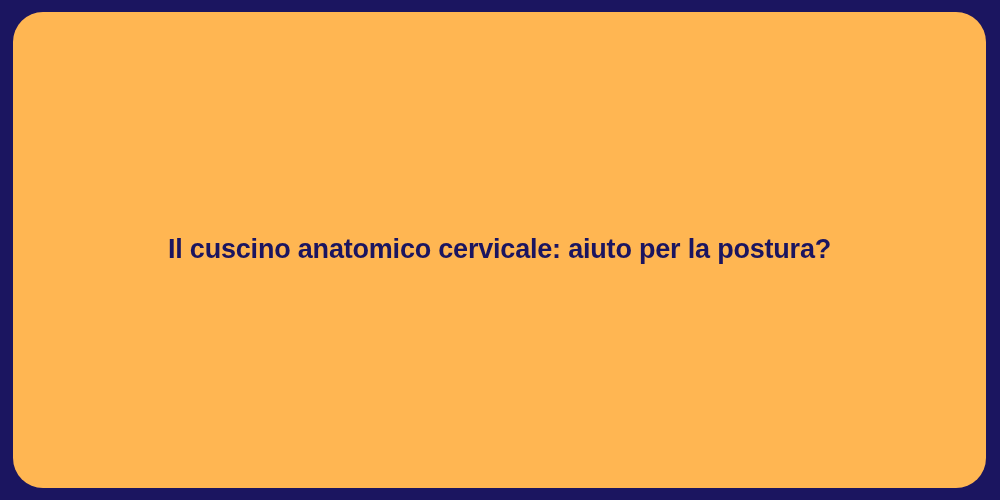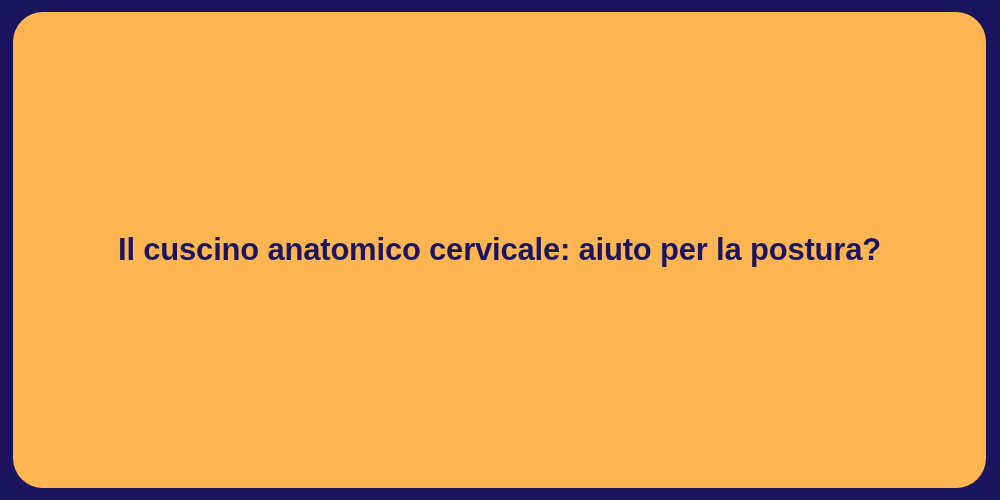--- a/index.html
+++ b/index.html
@@ -32,21 +32,21 @@
     display: flex;
     align-items: center;
     justify-content: center;
     padding: 0 60px;
   }
 
   .banner-title {
     margin: 5px;
     color: #1b1560;
     font-family: "Liberation Sans", sans-serif;
-    font-size: 31px;
+    font-size: 27px;
     font-weight: bold;
     line-height: 1.25;
     letter-spacing: -0.2px;
     text-align: center;
     white-space: nowrap;
   }
 </style>
 </head>
 <body>
 

